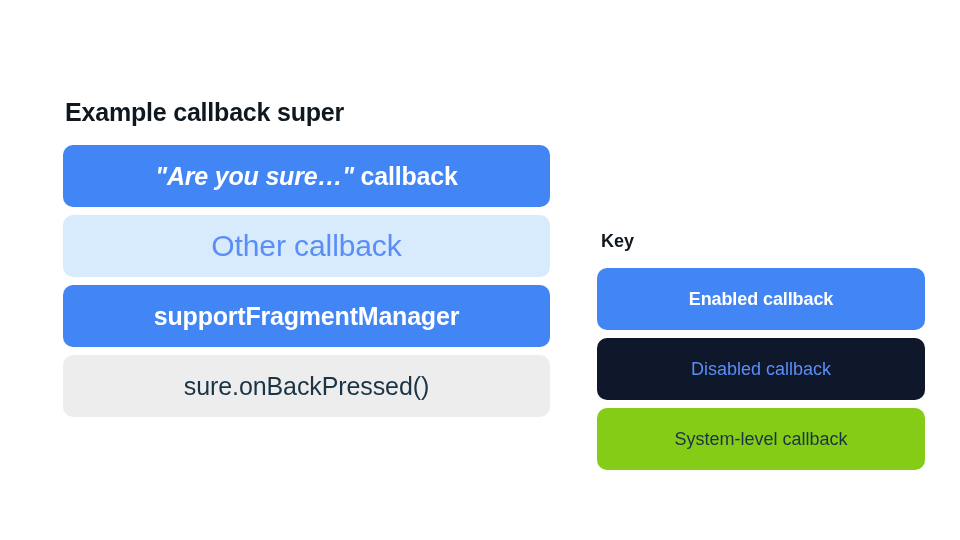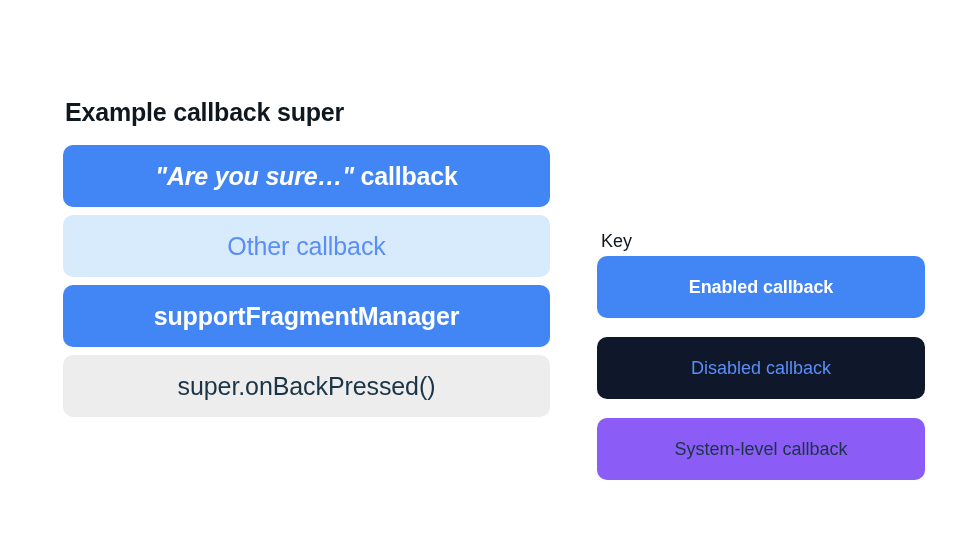--- a/index.html
+++ b/index.html
@@ -62,21 +62,21 @@
     background: #4285f4;
     color: #ffffff;
     font-weight: 700;
     font-size: 25px;
     letter-spacing: -0.2px;
   }
   .row.disabled {
     background: #d7ebfc;
     color: #5b8df6;
     font-weight: 400;
-    font-size: 25px;
+    font-size: 30px;
     letter-spacing: -0.1px;
   }
   .row.system {
     background: #ededed;
     color: #1b3446;
     font-weight: 400;
     font-size: 25px;
     letter-spacing: -0.1px;
   }
 
@@ -88,31 +88,31 @@
   
   .key-panel {
     position: absolute;
     left: 597px;
     top: 232px;
     width: 328px;
   }
 
   .key-title {
     font-size: 18px;
-    font-weight: 400;
+    font-weight: 700;
     color: #10181f;
     line-height: 1;
-    margin: 0 0 6px 4px;
+    margin: 0 0 18px 4px;
     white-space: nowrap;
   }
 
   .key-rows {
     display: flex;
     flex-direction: column;
-    gap: 19px;
+    gap: 8px;
   }
 
   .key-row {
     height: 62px;
     border-radius: 10px;
     display: flex;
     align-items: center;
     justify-content: center;
     box-sizing: border-box;
     padding: 0 12px;
@@ -126,21 +126,21 @@
     font-size: 18px;
     letter-spacing: -0.1px;
   }
   .key-row.disabled {
     background: #0f172a;
     color: #5b8df6;
     font-weight: 400;
     font-size: 18px;
   }
   .key-row.system {
-    background: #8b5cf6;
+    background: #84cc16;
     color: #1b3446;
     font-weight: 400;
     font-size: 18px;
   }
 </style>
 </head>
 <body>
 
 <div class="canvas">
 
@@ -157,21 +157,21 @@
       <div class="row disabled">
         <span>Other callback</span>
       </div>
 
 
       <div class="row enabled">
         <span>supportFragmentManager</span>
       </div>
 
       <div class="row system">
-        <span>super.onBackPressed()</span>
+        <span>sure.onBackPressed()</span>
       </div>
 
     </div>
   </section>
 
   <section class="key-panel">
 
     <h2 class="key-title">Key</h2>
 
     <div class="key-rows">

